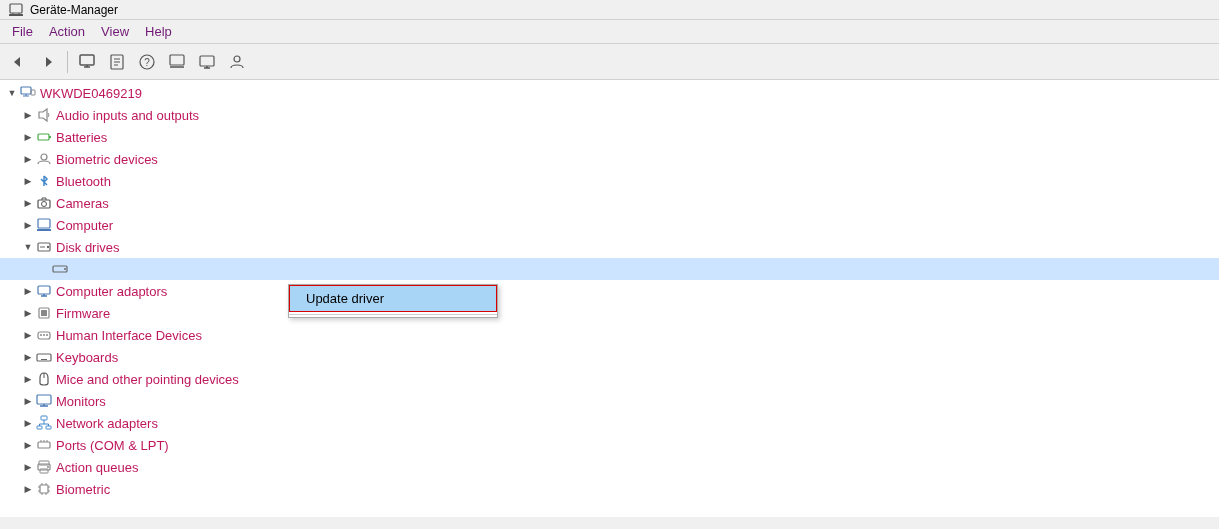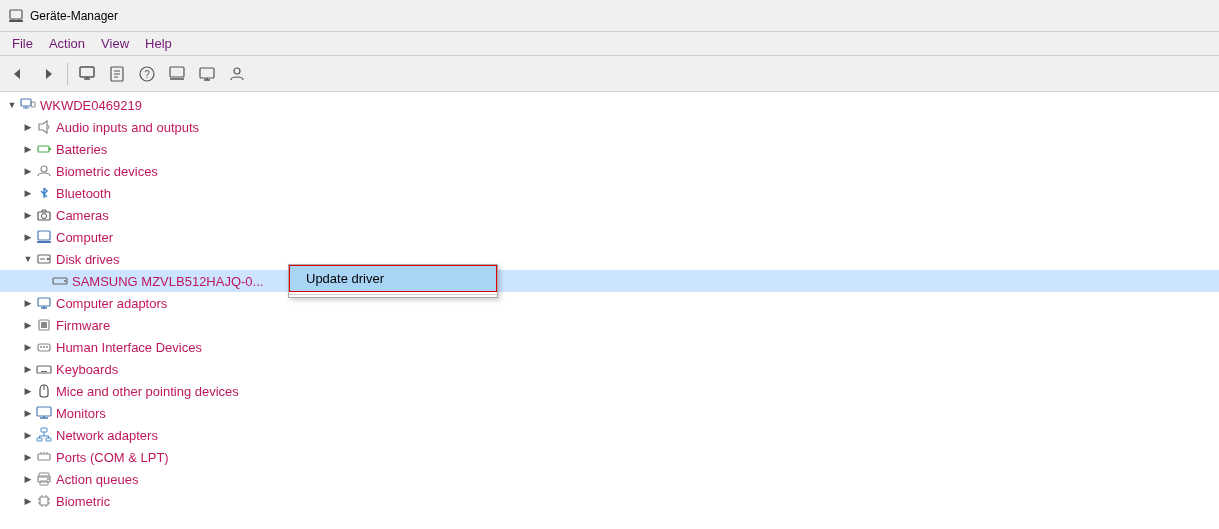--- a/index.html
+++ b/index.html
@@ -6,21 +6,21 @@
     body {
       font-family: 'Segoe UI', Tahoma, sans-serif;
       font-size: 13px;
       background: #f0f0f0;
       width: 1219px;
       height: 529px;
       overflow: hidden;
     }
     .title-bar {
       background: #f0f0f0;
-      height: 32px;
+      height: 20px;
       display: flex;
       align-items: center;
       padding: 0 8px;
       border-bottom: 1px solid #d0d0d0;
     }
     .title-bar-icon {
       width: 16px;
       height: 16px;
       margin-right: 6px;
     }
@@ -120,21 +120,21 @@
       color: #be185d;
     }
     .level0 { padding-left: 4px; }
     .level1 { padding-left: 20px; }
     .level2 { padding-left: 36px; }
 
     
     .context-menu {
       position: absolute;
       left: 288px;
-      top: 172px;
+      top: 204px;
       background: #fff;
       border: 1px solid #aaa;
       box-shadow: 2px 2px 5px rgba(0,0,0,0.2);
       z-index: 100;
       width: 210px;
     }
     .context-menu-item {
       padding: 5px 16px;
       cursor: pointer;
       font-size: 13px;
@@ -332,21 +332,20 @@
     </div>
 
     <div class="tree-item level2 selected">
       <span class="expand-icon"></span>
       <span class="item-icon">
         <svg width="16" height="16" viewBox="0 0 16 16">
           <rect x="1" y="5" width="14" height="6" rx="1" fill="none" stroke="#666" stroke-width="1.2"></rect>
           <circle cx="13" cy="8" r="1" fill="#666"></circle>
         </svg>
       </span>
-      <span class="item-label">SAMSUNG MZVLB512HAJQ-0...</span>
     </div>
 
     <div class="tree-item level1">
       <span class="expand-icon">▶</span>
       <span class="item-icon icon-display">
         <svg width="16" height="16" viewBox="0 0 16 16">
           <rect x="2" y="3" width="12" height="8" rx="1" fill="none" stroke="#4a7ab5" stroke-width="1.2"></rect>
           <line x1="5" y1="13" x2="11" y2="13" stroke="#4a7ab5" stroke-width="1.5"></line>
           <line x1="8" y1="11" x2="8" y2="13" stroke="#4a7ab5" stroke-width="1.5"></line>
         </svg>

